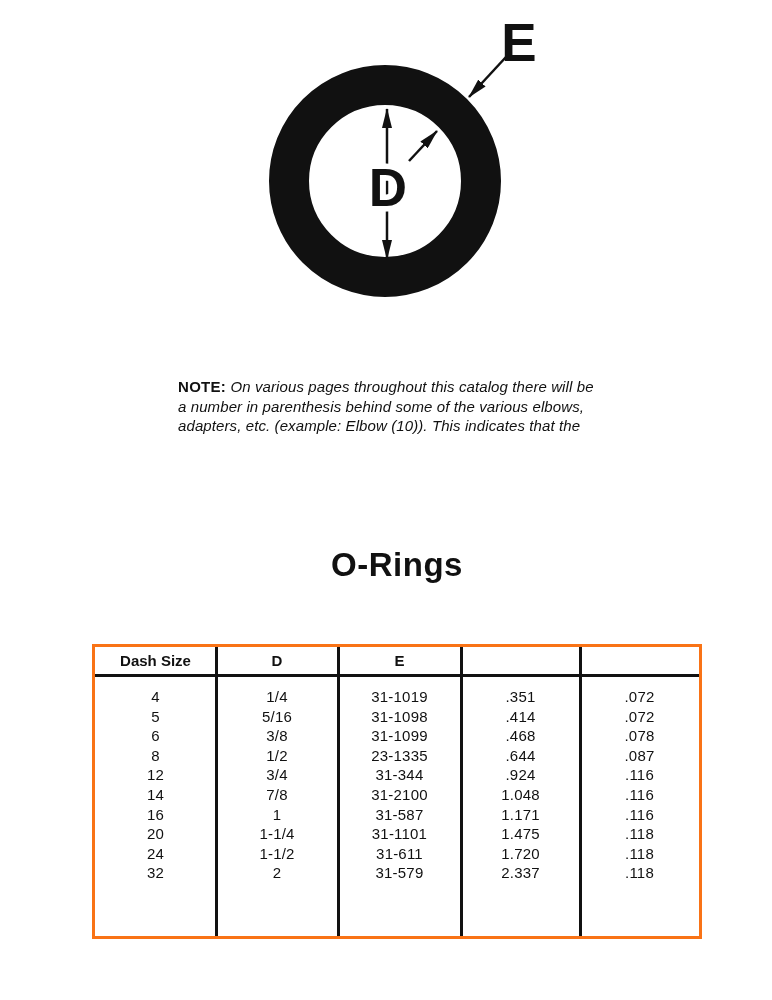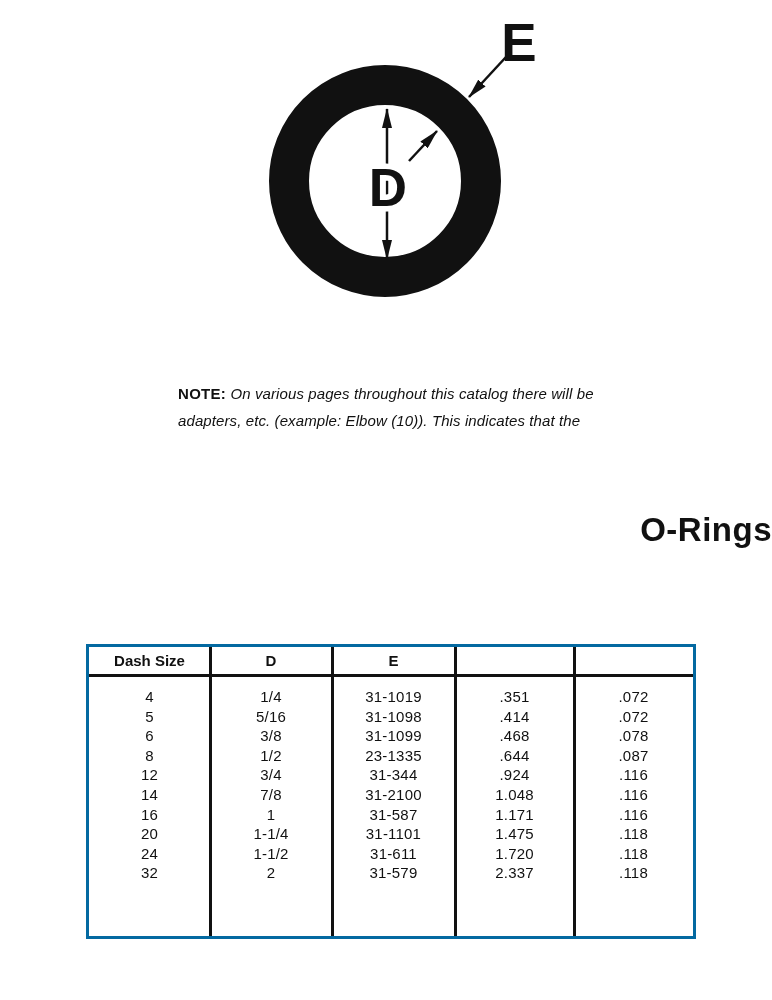--- a/index.html
+++ b/index.html
@@ -15,35 +15,35 @@
 
   
   .diagram { position: absolute; left: 250px; top: 10px; width: 310px; height: 300px; }
 
   
   .note {
     position: absolute; left: 178px; top: 377px; width: 430px;
     font-size: 15px; line-height: 19.5px; font-style: italic;
     letter-spacing: 0.1px;
   }
-  .note .line { white-space: nowrap; margin-top: 7px; }
+  .note .line { white-space: nowrap; }
   .note .note-label { font-style: normal; font-weight: bold; letter-spacing: 0.3px; }
 
   
   .section-title {
-    position: absolute; left: 22px; top: 511px; width: 750px;
-    text-align: right; font-size: 33px; font-weight: bold;
+    position: absolute; left: 22px; top: 546px; width: 750px;
+    text-align: center; font-size: 33px; font-weight: bold;
     letter-spacing: 0.5px;
   }
 
   
   .oring-table {
-    position: absolute; left: 86px; top: 644px;
+    position: absolute; left: 92px; top: 644px;
     width: 604px; height: 289px;
-    border: 3px solid #0369a1;
+    border: 3px solid #f97316;
   }
   .oring-table .vline { position: absolute; top: 0; bottom: 0; width: 3px; background: #111; }
   .oring-table .vline.v1 { left: 119.5px; }
   .oring-table .vline.v2 { left: 241.5px; }
   .oring-table .vline.v3 { left: 364.5px; }
   .oring-table .vline.v4 { left: 483.5px; }
   .oring-table .hline { position: absolute; left: 0; right: 0; top: 27px; height: 3px; background: #111; }
 
   .grid-cols {
     display: grid;
@@ -78,20 +78,21 @@
     <text x="269" y="32" text-anchor="middle" dominant-baseline="central" font-size="53" font-weight="bold" fill="#111" font-family="'Liberation Sans', sans-serif">E</text>
   </svg>
 
   <div class="note">
     <div class="line">
       <span class="note-label">NOTE:</span>
       <span>On various pages throughout this catalog there will be</span>
     </div>
     <div>
 
+        <div class="line">a number in parenthesis behind some of the various elbows,</div>
 
         <div class="line">adapters, etc. (example: Elbow (10)). This indicates that the</div>
 
 
       </div>
   </div>
 
   <div class="section-title">O-Rings</div>
 
   <div class="oring-table">

